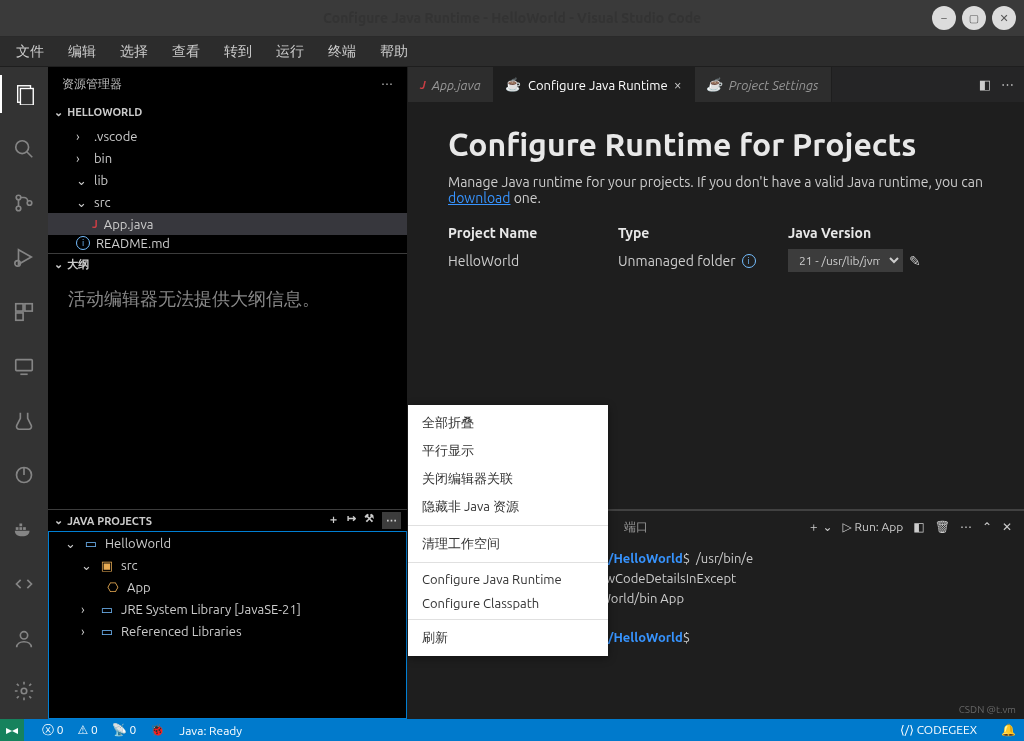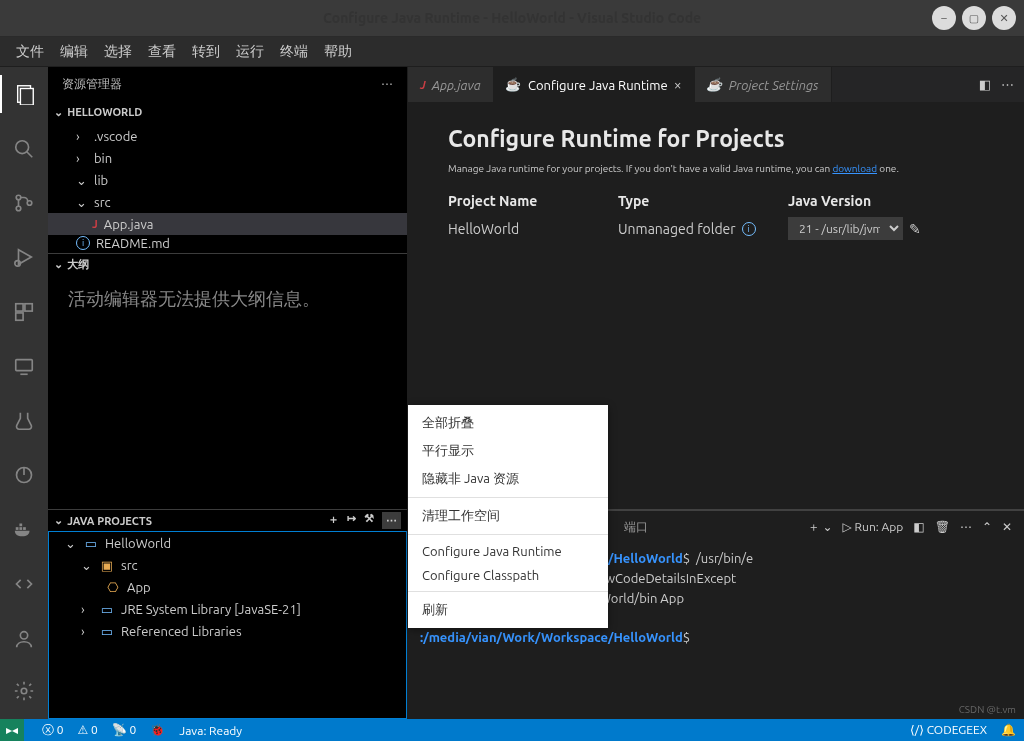--- a/index.html
+++ b/index.html
@@ -5,21 +5,21 @@
 * { margin: 0; padding: 0; box-sizing: border-box; font-family: -apple-system, "Segoe UI", Ubuntu, sans-serif; }
 body { width: 1024px; height: 741px; background: #1e1e1e; color: #cccccc; overflow: hidden; display: flex; flex-direction: column; font-size: 13px; }
 
 
 .titlebar { height: 37px; background: #3a3a3a; display: flex; align-items: center; position: relative; border-bottom: 1px solid #2a2a2a; }
 .titlebar-title { position: absolute; left: 50%; transform: translateX(-50%); color: #333; font-size: 14px; font-weight: 600; }
 .titlebar-controls { position: absolute; right: 8px; display: flex; gap: 6px; }
 .tctrl { width: 24px; height: 24px; border-radius: 50%; display:flex; align-items:center; justify-content:center; background:#dcdcdc; color:#555; font-size:11px; }
 
 
-.menubar { height: 30px; background: #2c2c2c; display: flex; align-items: center; padding: 0 8px; gap: 0; border-bottom: 1px solid #1e1e1e; }
+.menubar { height: 30px; background: #2c2c2c; display: flex; align-items: center; padding: 0 8px; gap: 8px; border-bottom: 1px solid #1e1e1e; }
 .menubar span { padding: 4px 8px; color: #cccccc; font-size: 14px; }
 
 
 .main { flex: 1; display: flex; min-height: 0; }
 .activity-bar { width: 48px; background: #333333; display: flex; flex-direction: column; align-items: center; padding-top: 8px; gap: 16px; }
 .activity-bar .act { width: 48px; height: 40px; display:flex; align-items:center; justify-content:center; color:#858585; }
 .activity-bar .act.active { color:#fff; border-left: 2px solid #fff; }
 .activity-bar .bottom-acts { margin-top:auto; margin-bottom: 8px; display:flex; flex-direction:column; gap:12px; }
 
 .sidebar { width: 360px; background: #000000; display:flex; flex-direction:column; border-right:1px solid #1e1e1e; }
@@ -37,42 +37,42 @@
 .java-projects-body { border:1px solid #007fd4; flex:1; }
 
 
 .editor-area { flex:1; display:flex; flex-direction:column; background:#1e1e1e; min-width:0; }
 .tabs { height:35px; background:#252526; display:flex; align-items:stretch; }
 .tab { display:flex; align-items:center; gap:6px; padding:0 12px; background:#2d2d2d; color:#969696; font-size:13px; border-right:1px solid #1e1e1e; font-style: italic; }
 .tab.active { background:#1e1e1e; color:#ffffff; font-style:normal; }
 .tab .close { color:#ccc; font-size:14px; }
 .tab-actions { margin-left:auto; display:flex; align-items:center; gap:10px; padding:0 10px; color:#ccc; }
 .editor-content { flex:1; padding:24px 40px; overflow:auto; }
-.editor-content h1 { font-size:23px; color:#e8e8e8; margin-bottom:12px; font-weight:600; }
-.editor-content p { color:#cccccc; font-size:10px; margin-bottom:19px; }
+.editor-content h1 { font-size:32px; color:#e8e8e8; margin-bottom:12px; font-weight:600; }
+.editor-content p { color:#cccccc; font-size:14px; margin-bottom:19px; }
 .editor-content a { color:#3794ff; text-decoration:underline; }
 .proj-table { display:grid; grid-template-columns: 170px 170px 1fr; gap:8px 0; margin-top:18px; font-size:14px; }
 .proj-table .hdr { font-weight:600; color:#e8e8e8; }
 .proj-table .cell { color:#cccccc; display:flex; align-items:center; gap:6px; }
 .ver-select { display:flex; align-items:center; gap:8px; }
 .ver-select select { background:#3c3c3c; color:#ccc; border:1px solid #3c3c3c; padding:3px 6px; font-size:12px; width:115px; }
 .pencil { color:#ccc; }
 
 
 .panel { height: 210px; border-top:2px solid #414141; display:flex; flex-direction:column; background:#1e1e1e; }
 .panel-tabs { height:32px; display:flex; align-items:center; padding:0 12px; gap:18px; font-size:12px; color:#969696; }
 .panel-tabs .ptab.active { color:#fff; border-bottom:1px solid #fff; padding-bottom:4px; }
 .panel-tabs .pactions { margin-left:auto; display:flex; align-items:center; gap:10px; color:#ccc; }
 .term-body { flex:1; padding:6px 12px; font-family: "Consolas","Courier New",monospace; font-size:13px; line-height:1.4; overflow:hidden; white-space:pre-wrap; }
 .term-path { color:#3794ff; font-weight:600; }
 .term-text { color:#cccccc; }
 
 
 .statusbar { height:22px; background:#007acc; display:flex; align-items:center; font-size:12px; color:#fff; padding:0 8px; gap:14px; }
-.statusbar .sright { margin-left:auto; display:flex; gap:14px; align-items:center; }
+.statusbar .sright { margin-left:auto; display:flex; gap:24px; align-items:center; }
 .sb-remote { background:#16825d; height:22px; display:flex; align-items:center; padding:0 6px; margin-left:-8px; margin-right:4px; }
 
 
 .context-menu { position:absolute; left:408px; top:405px; width:200px; background:#ffffff; color:#333; box-shadow:0 2px 8px rgba(0,0,0,0.4); font-size:13px; padding:4px 0; z-index:100; }
 .context-menu .mi { padding:5px 14px; }
 .context-menu .sep { height:1px; background:#e0e0e0; margin:4px 0; }
 
 .ico { display:inline-flex; width:16px; height:16px; align-items:center; justify-content:center; }
 .info-circ { display:inline-flex; width:14px; height:14px; border:1px solid #75beff; border-radius:50%; align-items:center; justify-content:center; font-size:9px; color:#75beff; }
 .watermark { position:absolute; right:8px; bottom:26px; color:#666; font-size:10px; }
@@ -337,20 +337,21 @@
   <span>Java: Ready</span>
   <div class="sright">
     <span>⟨/⟩ <span>CODEGEEX</span></span>
     <span>🔔</span>
   </div>
 </div>
 
 <div class="context-menu">
   <div class="mi">全部折叠</div>
   <div class="mi">平行显示</div>
+  <div class="mi">关闭编辑器关联</div>
   <div class="mi">隐藏非 Java 资源</div>
   <div class="sep"></div>
   <div class="mi">清理工作空间</div>
   <div class="sep"></div>
   <div class="mi">Configure Java Runtime</div>
   <div class="mi">Configure Classpath</div>
   <div class="sep"></div>
   <div class="mi">刷新</div>
 </div>
 

